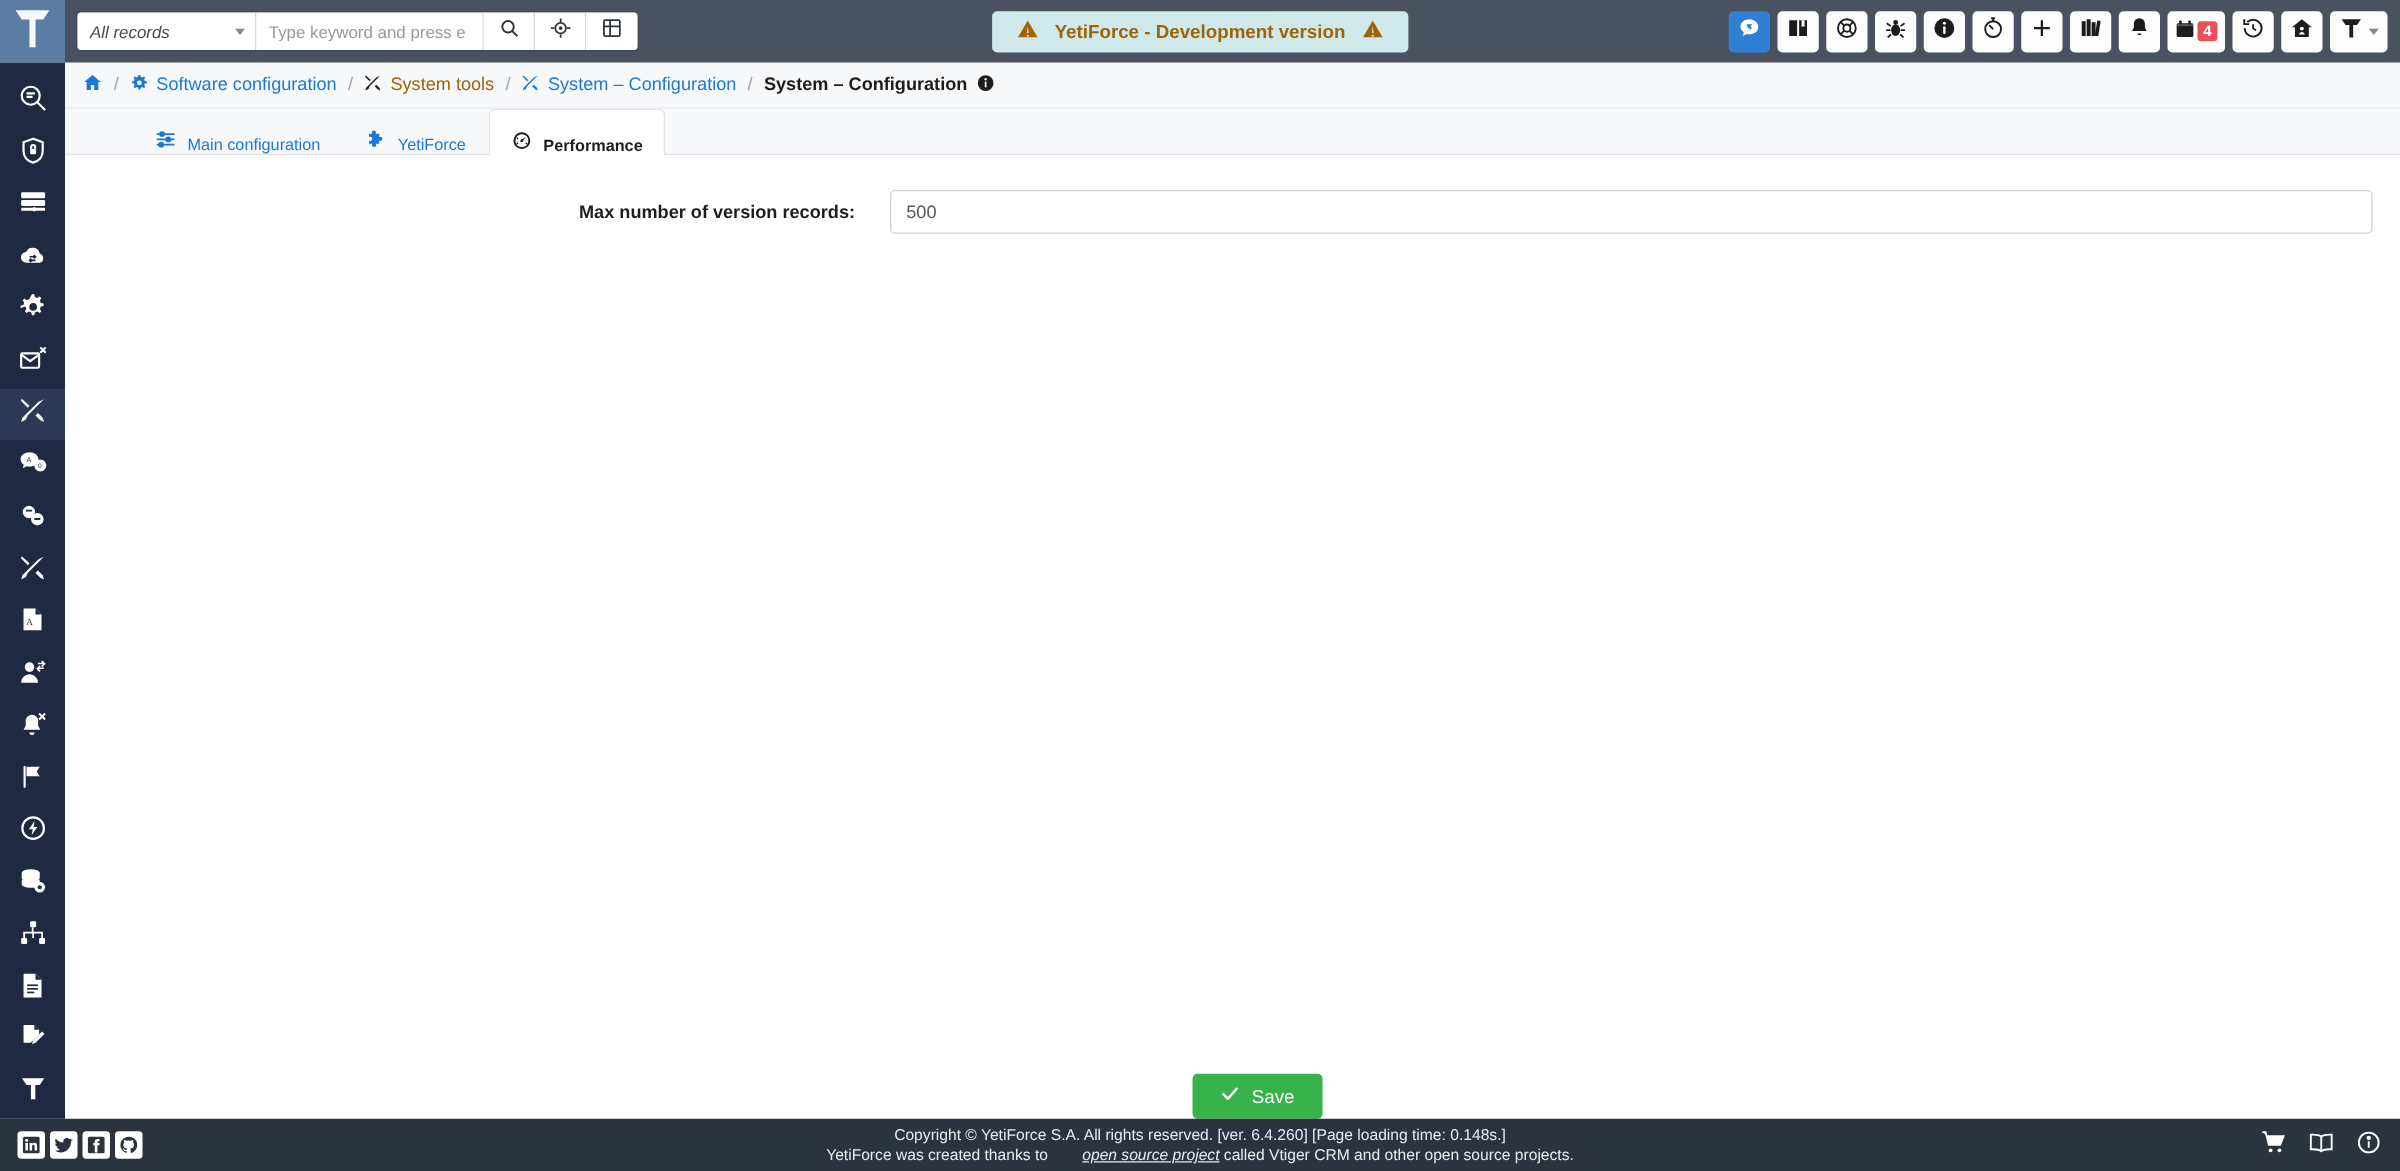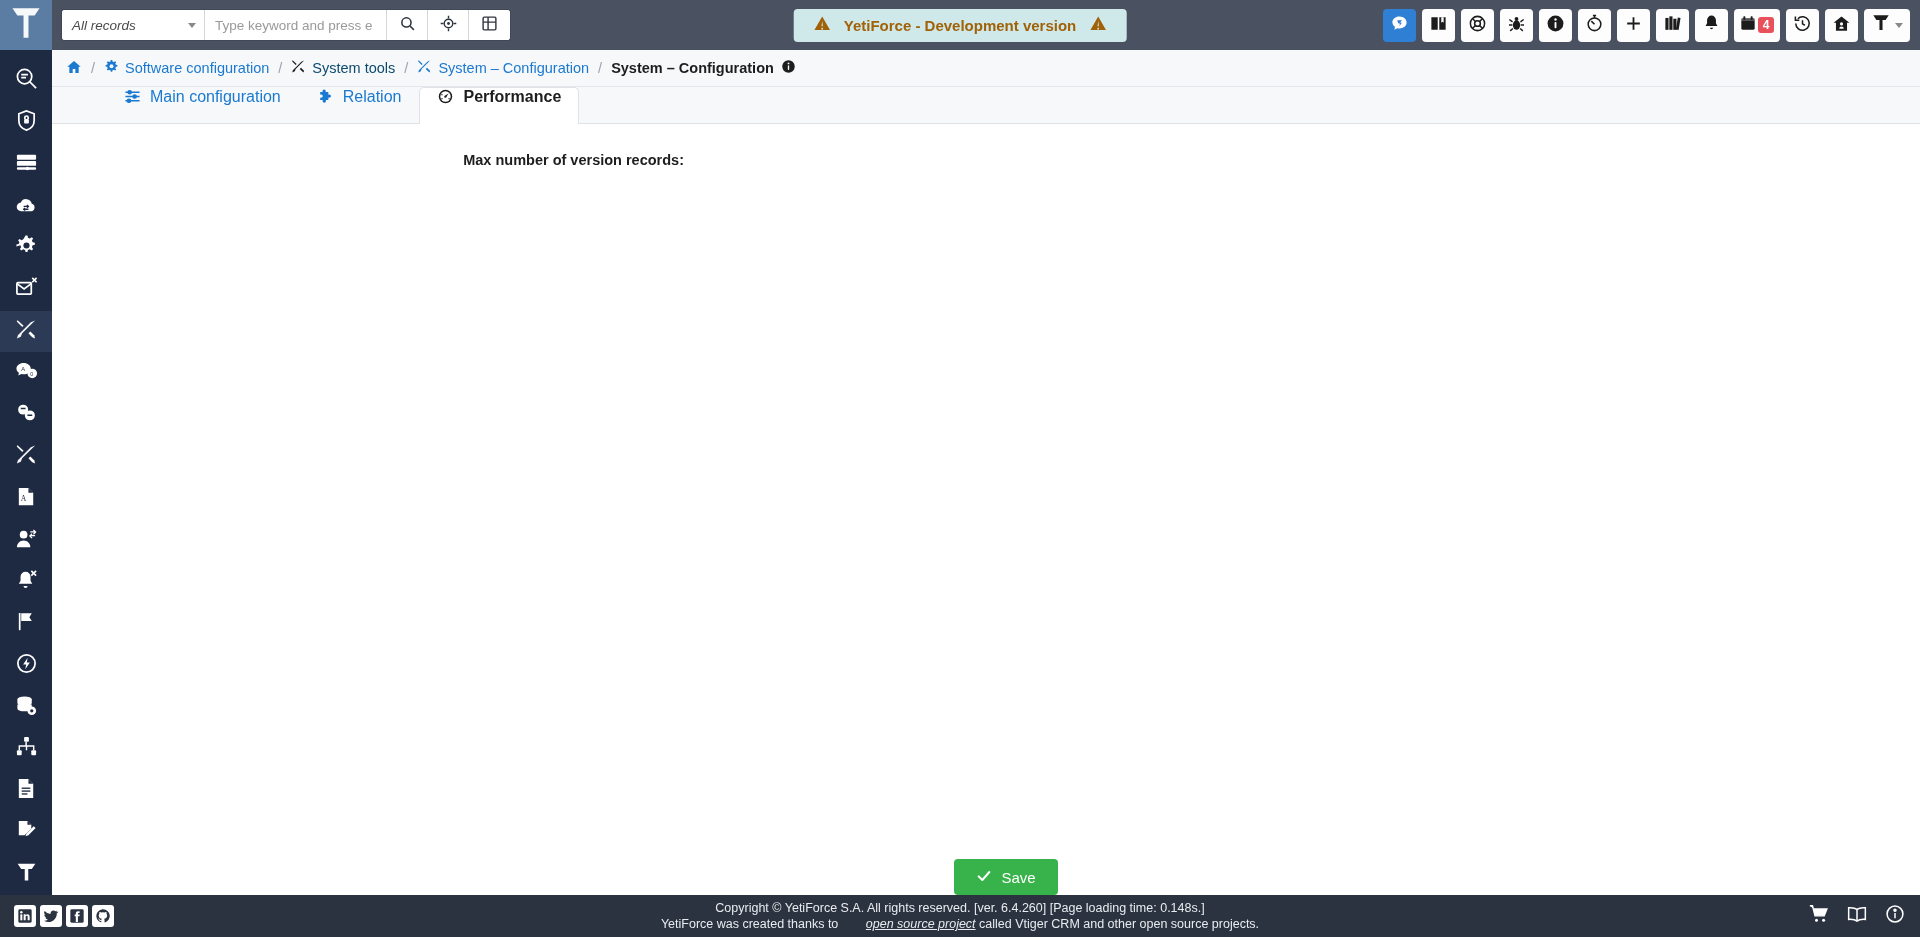--- a/index.html
+++ b/index.html
@@ -169,23 +169,23 @@
   .tabs-bar {
     height: 37px;
     background: #f7f8fa;
     border-bottom: 1px solid #dfe2e6;
     display: flex; align-items: flex-end;
     padding-left: 54px;
     gap: 0;
   }
   .tab {
     height: 36px;
-    display: flex; align-items: flex-start; gap: 9px;
+    display: flex; align-items: flex-end; gap: 9px;
     padding: 0 17px;
-    font-size: 16px;
+    font-size: 13px;
     color: #1a79d0;
     border: 1px solid transparent;
     border-bottom: none;
     border-radius: 5px 5px 0 0;
     position: relative;
     white-space: nowrap;
   }
   .tab svg { width: 17px; height: 17px; }
   .tab.active {
     background: #ffffff;
@@ -704,21 +704,21 @@
         <span>
           <svg viewBox="0 0 24 24" fill="currentColor">
               <path d="M10.8 1.5h2.4l.4 2.4 2.2.9 2-1.4 1.7 1.7-1.4 2 .9 2.2 2.4.4v2.4l-2.4.4-.9 2.2 1.4 2-1.7 1.7-2-1.4-2.2.9-.4 2.4h-2.4l-.4-2.4-2.2-.9-2 1.4-1.7-1.7 1.4-2-.9-2.2-2.4-.4v-2.4l2.4-.4.9-2.2-1.4-2 1.7-1.7 2 1.4 2.2-.9z"></path>
               <circle cx="12" cy="11.6" r="3.1" fill="#f7f8fa"></circle>
             </svg>
         </span>
         <span>Software configuration</span>
       </span>
       <span class="bc-sep">/</span>
 
-      <span class="bc-link" style="color:#0c4a6e">
+      <span class="bc-link" style="color:#a16207">
         <span style="color:#1d1d1d">
           <svg viewBox="0 0 24 24" fill="currentColor">
               <path d="M3 2.5 9 8l-1.5 1.5L2 4V2.5zM21 2.5 7.5 16l-1.5 3.5L2 21.5l1-3.5L16.5 4.5z"></path>
               <path d="m21 21.5-1-3.5L16 14l-2 2 4 4z"></path>
             </svg>
         </span>
         <span>System tools</span>
       </span>
       <span class="bc-sep">/</span>
 
@@ -757,21 +757,21 @@
         </span>
         <span>Main configuration</span>
       </div>
 
       <div class="tab">
         <span>
           <svg viewBox="0 0 24 24" fill="currentColor">
               <path d="M10 2a2.4 2.4 0 0 1 2.4 2.4c0 .5-.2.9-.4 1.3H16v3.7c.4-.2.8-.4 1.3-.4a2.4 2.4 0 0 1 0 4.8c-.5 0-.9-.2-1.3-.4V17h-3.7c.2.4.4.8.4 1.3a2.4 2.4 0 0 1-4.8 0c0-.5.2-.9.4-1.3H4.5v-3.6c.4.2.8.4 1.3.4a2.4 2.4 0 0 0 0-4.8c-.5 0-.9.2-1.3.4V5.7h3.6c-.2-.4-.4-.8-.4-1.3A2.4 2.4 0 0 1 10 2z"></path>
             </svg>
         </span>
-        <span>Relation</span>
+        <span>YetiForce</span>
       </div>
 
       <div class="tab active">
         <span>
           <svg viewBox="0 0 24 24" fill="currentColor">
               <circle cx="12" cy="12" r="9.5"></circle>
               <circle cx="12" cy="12" r="7.3" fill="#fff"></circle>
               <path d="M16.5 7.5 11 11.3l-.6 2.4 2.4-.6z" fill="#1d1d1d"></path>
               <circle cx="12" cy="12" r="1.5" fill="#1d1d1d"></circle>
               <circle cx="7" cy="9.4" r="1" fill="#1d1d1d"></circle>
@@ -781,20 +781,23 @@
         </span>
         <span>Performance</span>
       </div>
 
     </div>
 
     <div class="form-area">
 
       <div class="form-row">
         <div class="form-label">Max number of version records:</div>
+        <div class="form-field">
+          <input class="text-input" type="text" value="500" style="">
+        </div>
       </div>
 
       <div class="save-zone">
         <button class="save-btn">
           <span>
             <svg viewBox="0 0 24 24" fill="none" stroke="currentColor" stroke-width="3" stroke-linecap="round" stroke-linejoin="round">
                 <path d="M4 12.5 9.5 18 20 6"></path>
               </svg>
           </span>
           <span>Save</span>

